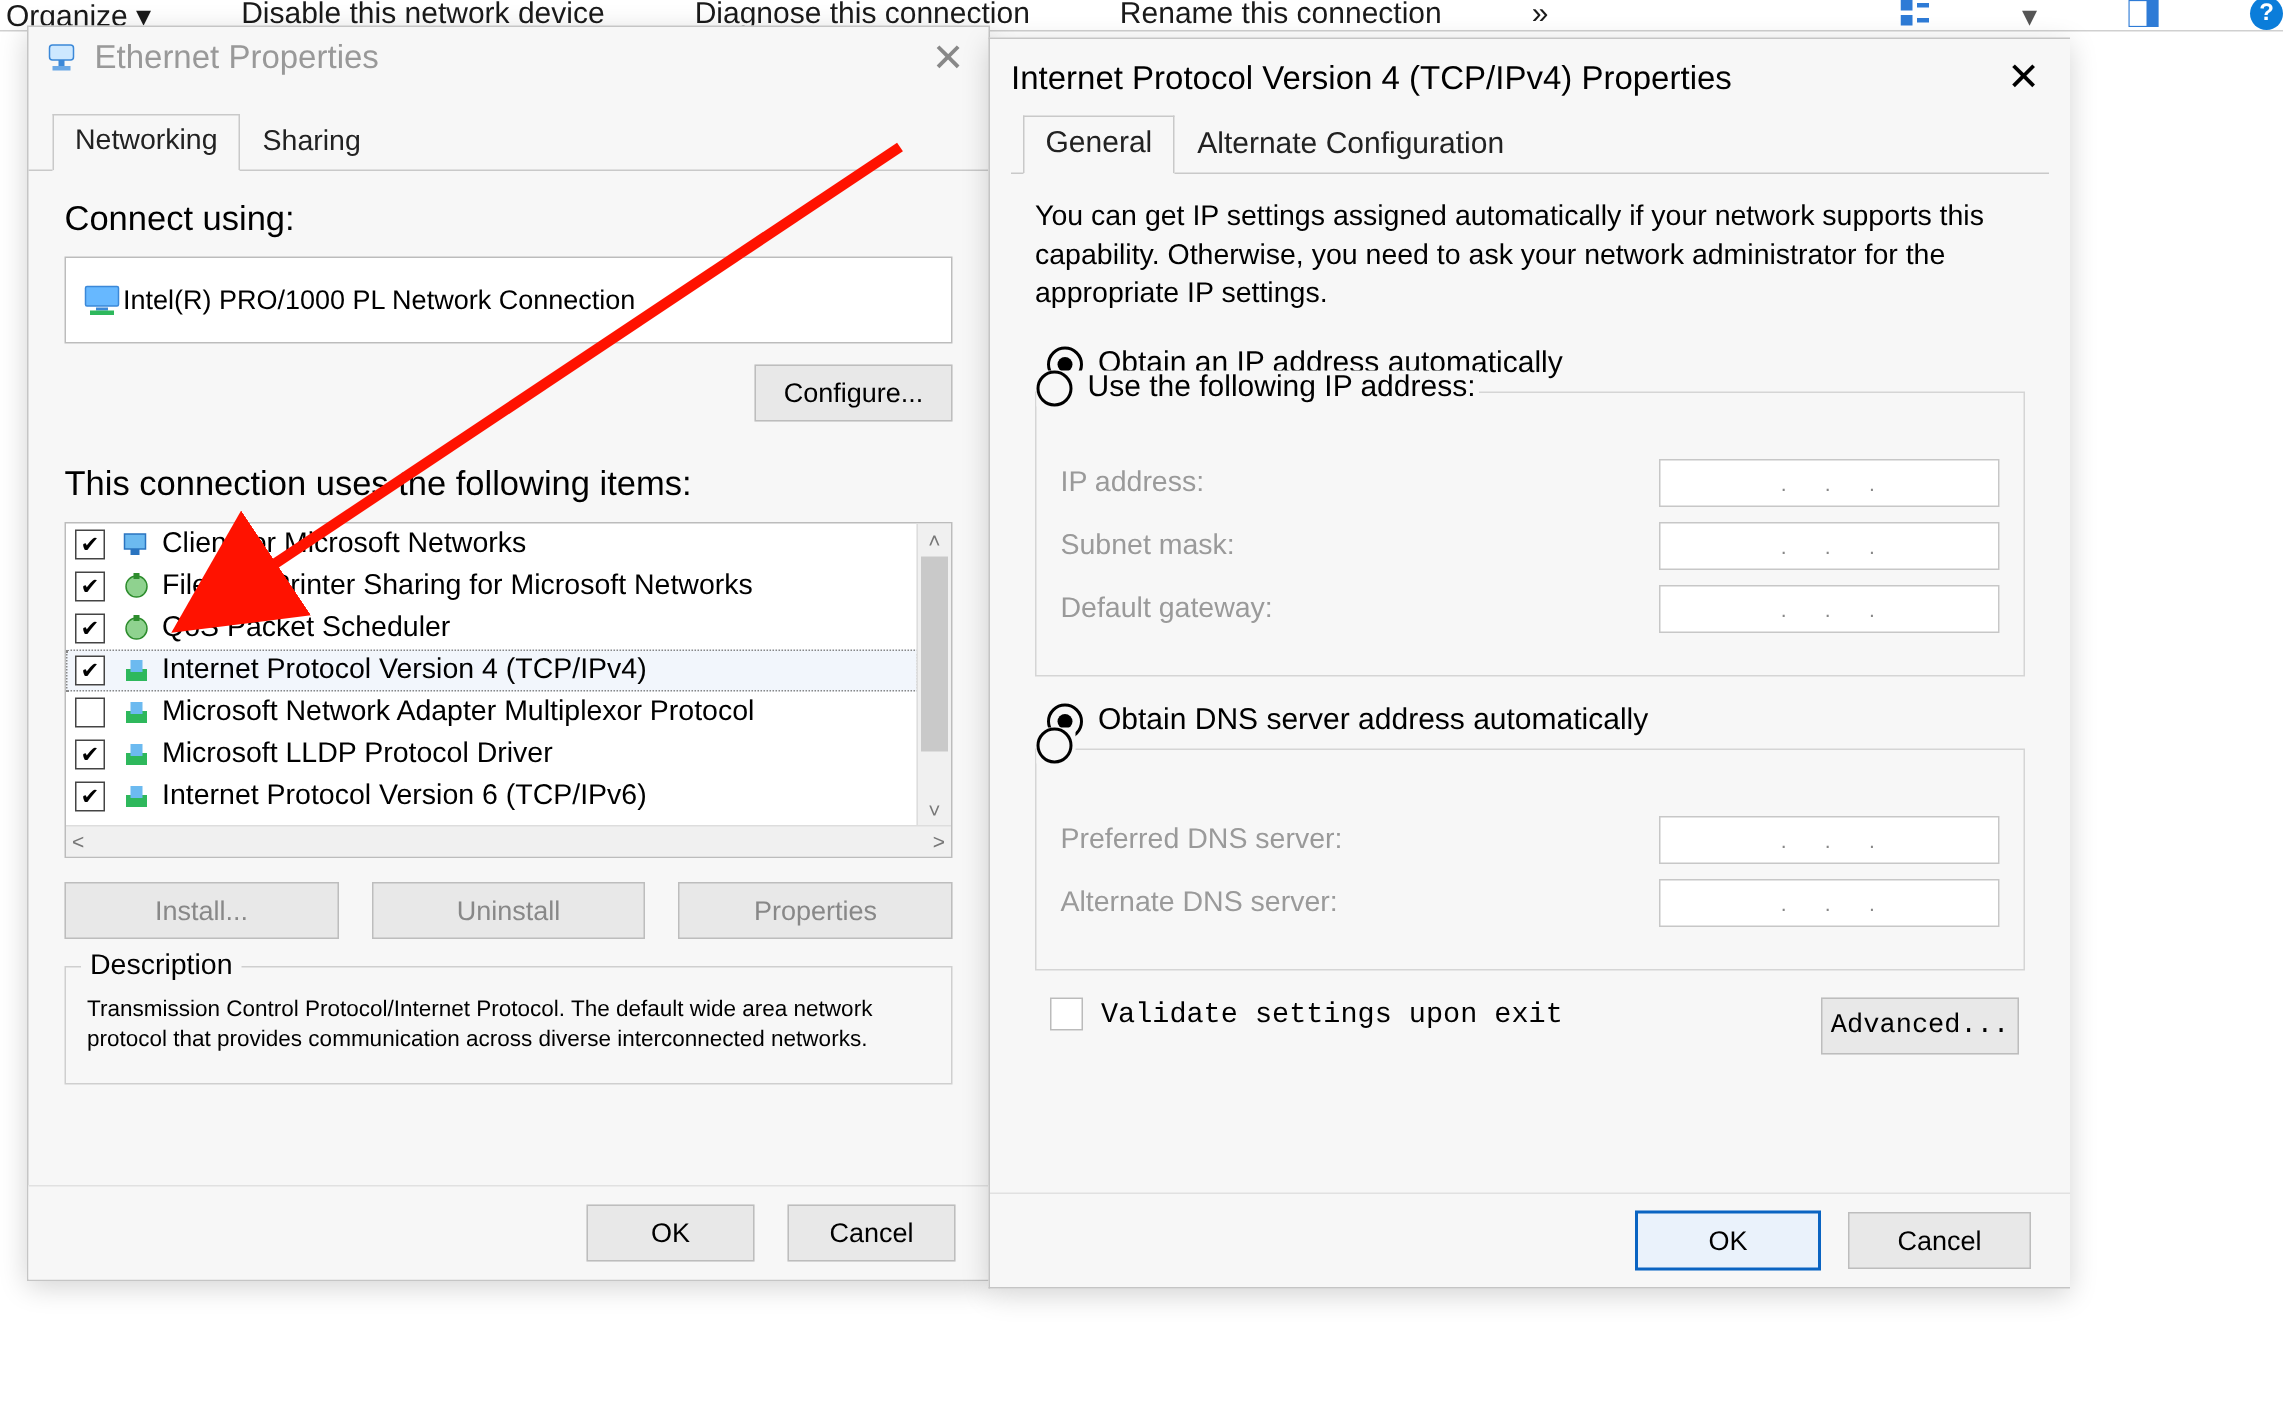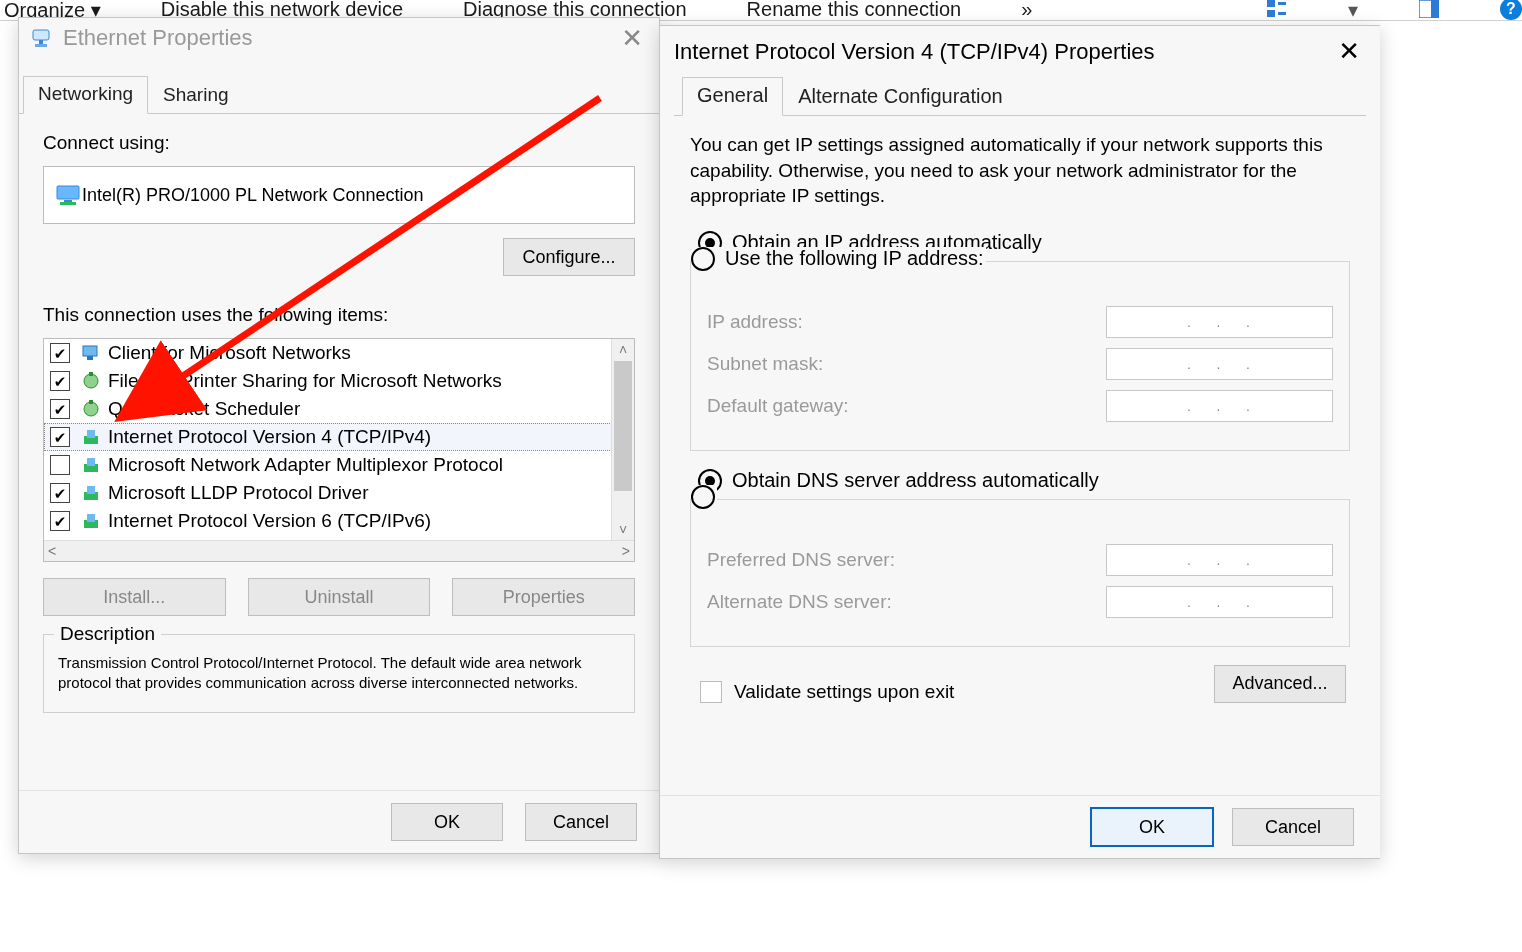--- a/index.html
+++ b/index.html
@@ -68,21 +68,21 @@
   #eth-dialog { left: 18px; top: 17px; width: 640px; height: 835px; }
   #eth-dialog .dialog-header { color: #999; }
   #eth-dialog .eth-icon {
     width: 24px; height: 24px; margin-right: 10px;
     display: inline-flex;
   }
 
   .tabs {
     display: flex;
     align-items: flex-end;
-    padding-left: 4px;
+    padding-left: 16px;
     margin-top: 18px;
     border-bottom: 1px solid #c9c9c9;
   }
   .tab {
     padding: 6px 14px 8px 14px;
     font-size: 19px;
     color: #222;
     border: 1px solid transparent;
     border-bottom: none;
     margin-bottom: -1px;
@@ -90,21 +90,21 @@
   }
   .tab.active {
     background: #f7f7f7;
     border-color: #c9c9c9;
     border-bottom: 1px solid #f7f7f7;
   }
 
   .eth-body {
     padding: 18px 24px 0 24px;
   }
-  .eth-label { margin-bottom: 12px; font-size: 19px; }
+  .eth-label { margin-bottom: 12px; font-size: 23px; }
   .adapter-box {
     border: 1px solid #bcbcbc;
     background: #fff;
     height: 56px;
     display: flex;
     align-items: center;
     padding: 0 10px;
   }
   .adapter-icon {
     width: 28px; height: 22px;
@@ -328,24 +328,25 @@
     display: flex;
     align-items: center;
     justify-content: space-evenly;
     color: #888;
     font-size: 14px;
     letter-spacing: 2px;
   }
 
   .validate-row {
     display: flex;
-    align-items: flex-end;
+    align-items: flex-start;
     justify-content: space-between;
     padding: 0 4px 0 10px;
     margin-top: 4px;
+    font-family: Liberation Mono, monospace;
   }
   .validate-row .left {
     display: flex; align-items: center; gap: 12px;
     font-size: 19px;
   }
   .vchk {
     width: 20px; height: 20px;
     border: 1px solid #bbb;
     background: #fff;
   }

